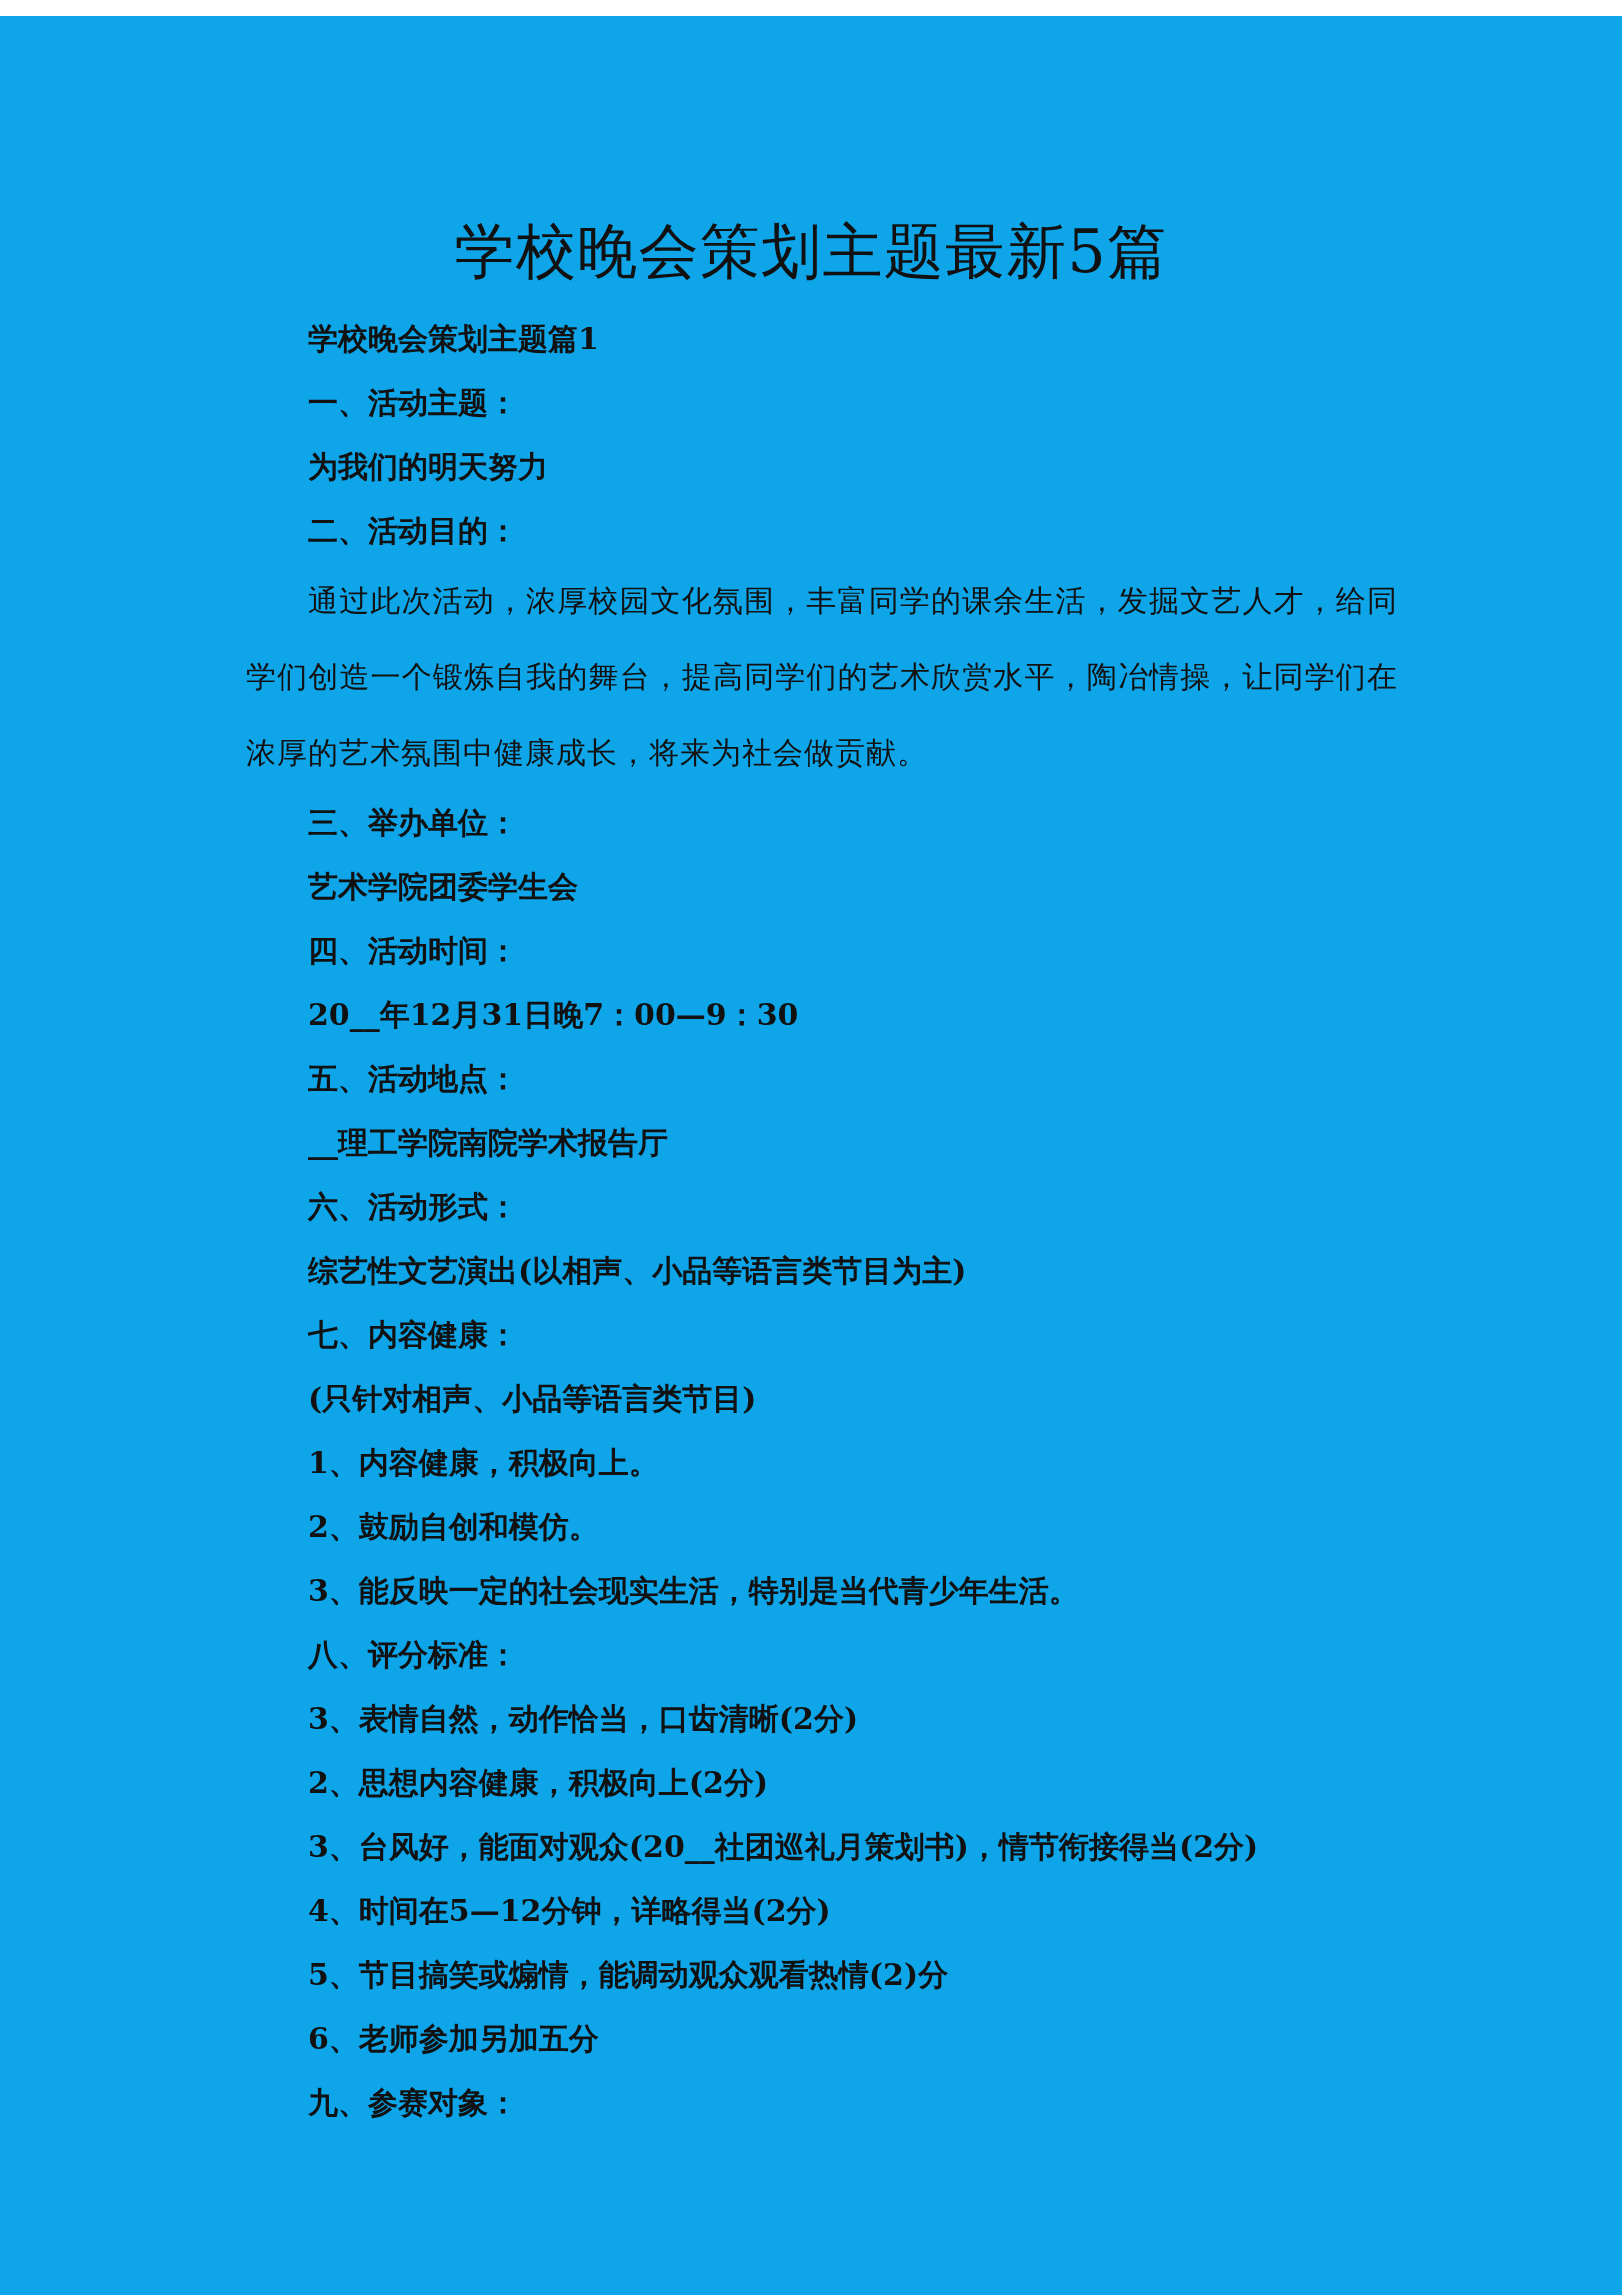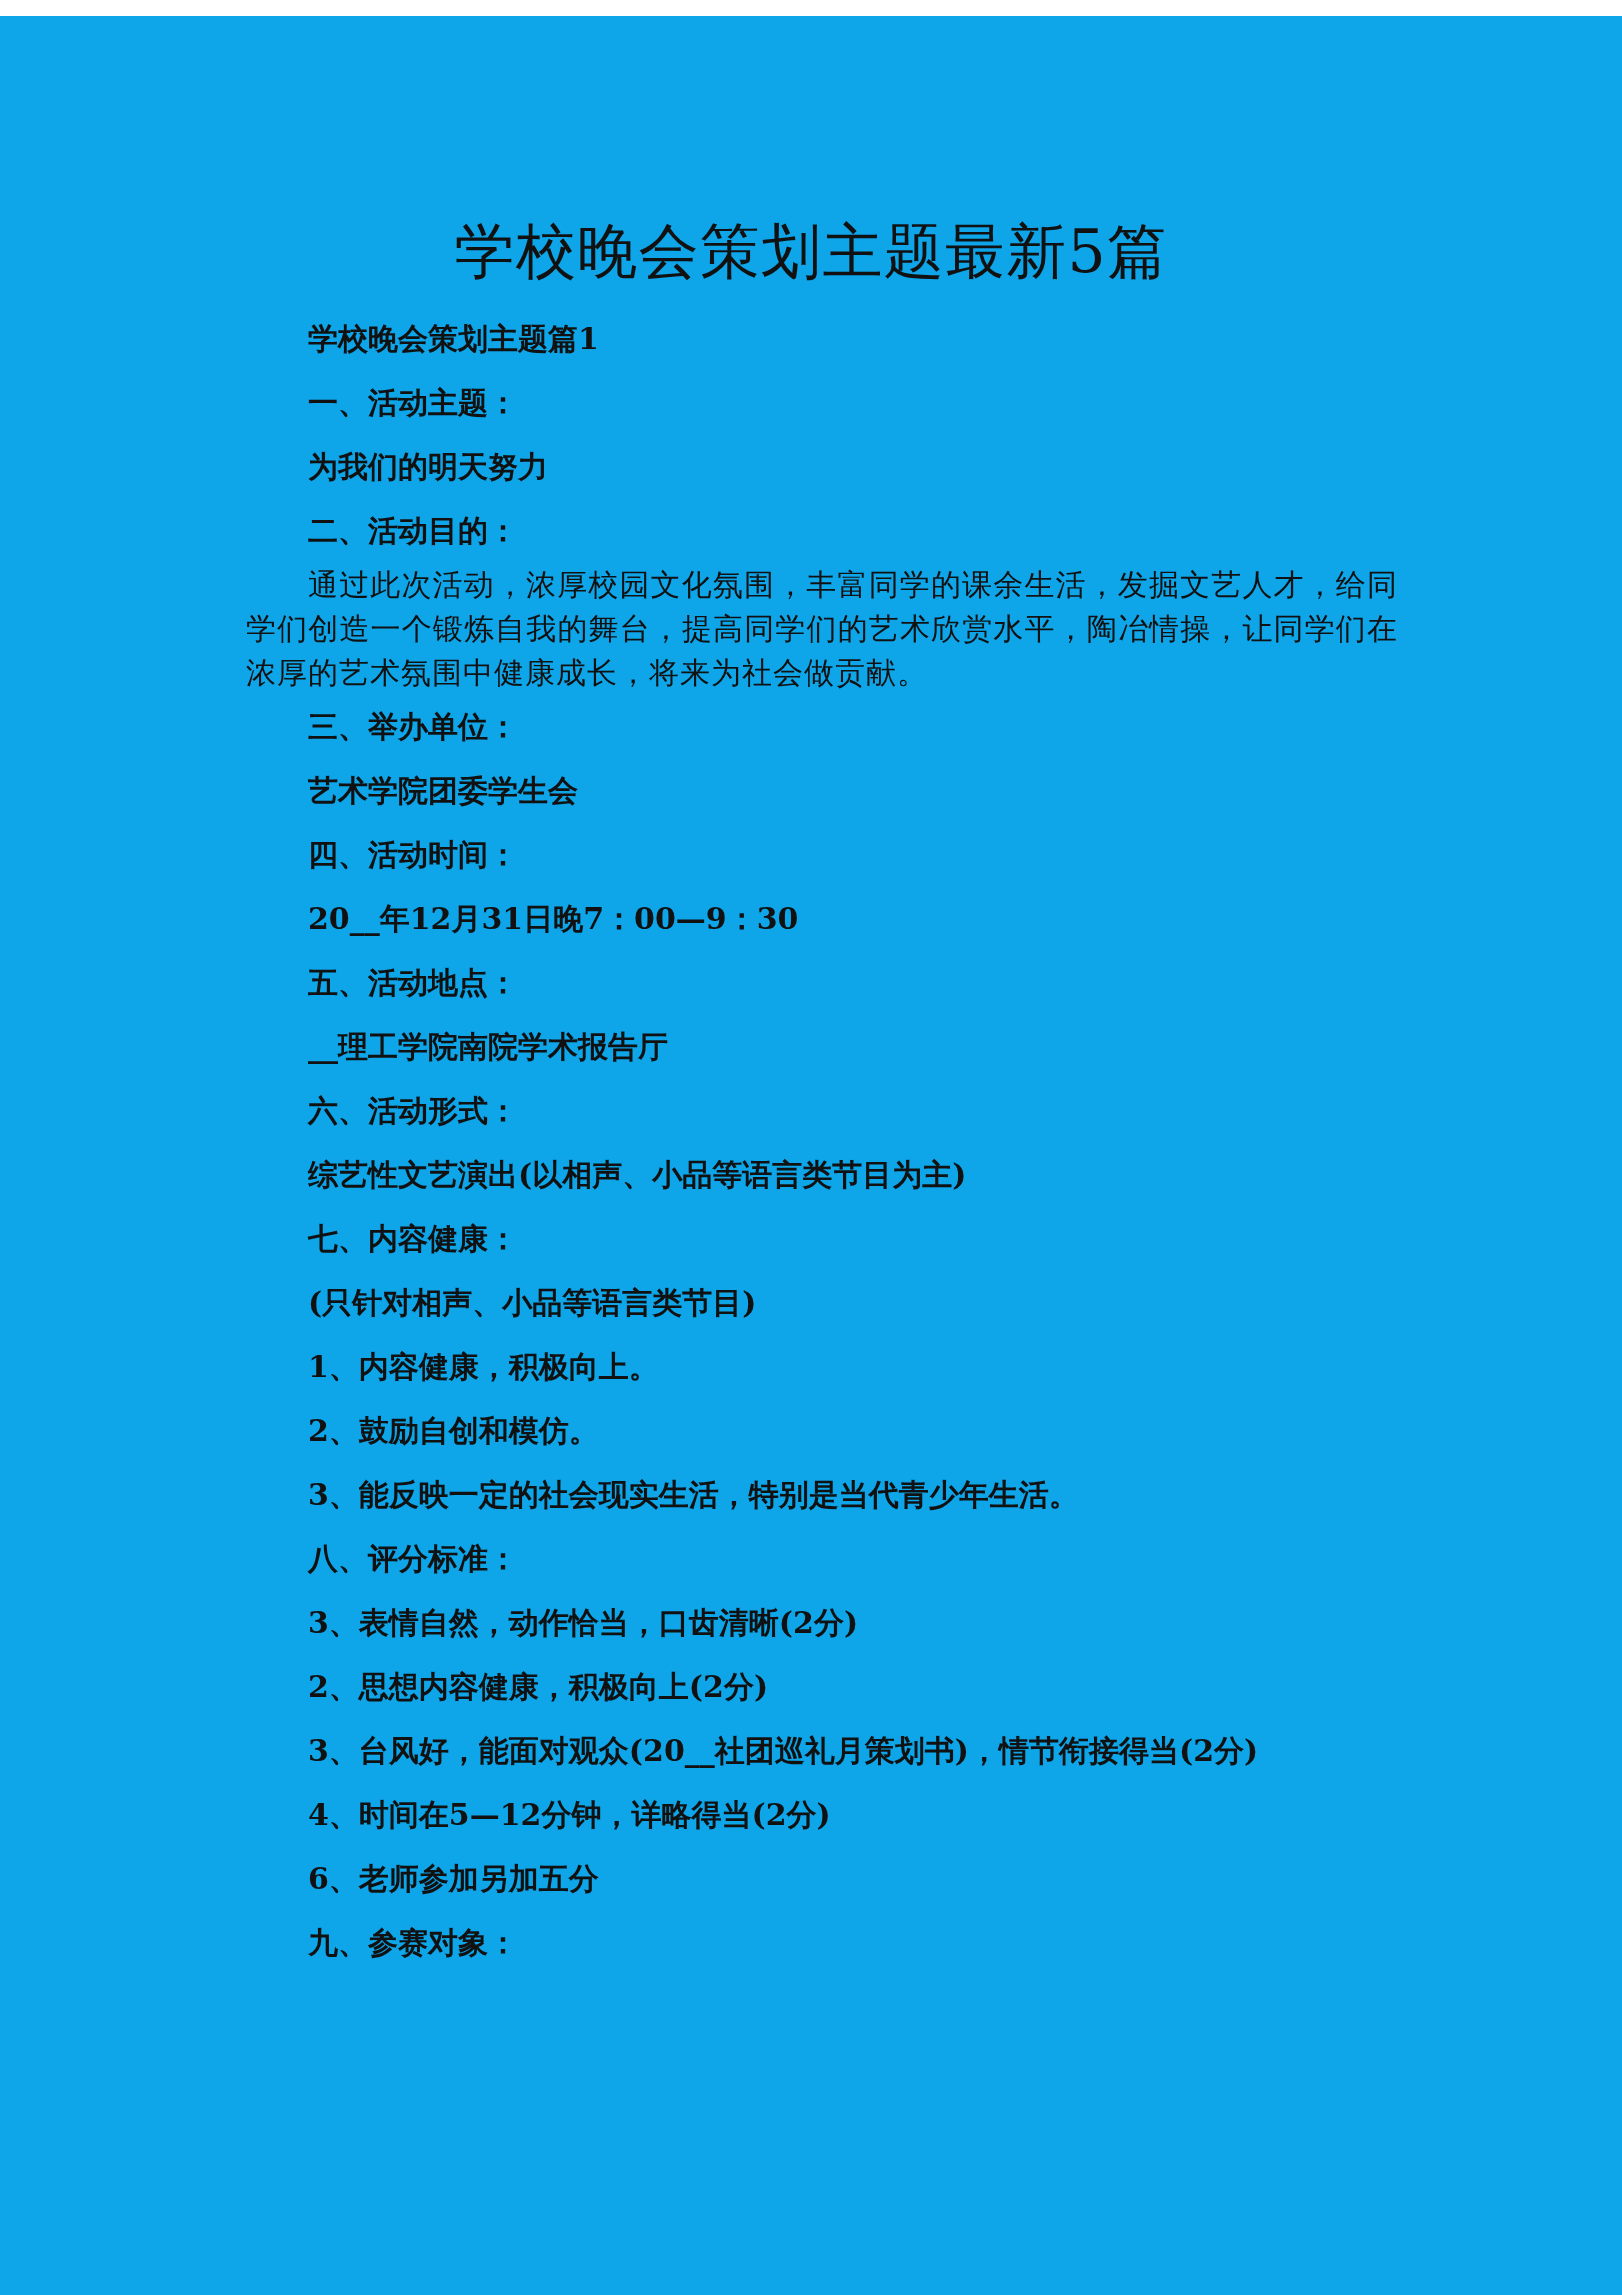--- a/index.html
+++ b/index.html
@@ -47,21 +47,21 @@
       height: 64px;
       white-space: nowrap;
       margin: 0;
     }
     .indent {
       padding-left: 62px;
       font-weight: bold;
     }
     .para {
       font-size: 30px;
-      line-height: 44px;
+      line-height: 76px;
       margin: 0;
       text-indent: 62px;
       text-align: justify;
       text-align-last: left;
       width: 1152px;
       letter-spacing: 1px;
     }
   </style>
 </head>
 <body>
@@ -96,19 +96,20 @@
     <p class="line indent">(只针对相声、小品等语言类节目)</p>
     <p class="line indent">1、内容健康，积极向上。</p>
     <p class="line indent">2、鼓励自创和模仿。</p>
     <p class="line indent">3、能反映一定的社会现实生活，特别是当代青少年生活。</p>
 
     <p class="line indent">八、评分标准：</p>
     <p class="line indent">3、表情自然，动作恰当，口齿清晰(2分)</p>
     <p class="line indent">2、思想内容健康，积极向上(2分)</p>
     <p class="line indent">3、台风好，能面对观众(20__社团巡礼月策划书)，情节衔接得当(2分)</p>
     <p class="line indent">4、时间在5—12分钟，详略得当(2分)</p>
+    <p class="line indent">5、节目搞笑或煽情，能调动观众观看热情(2)分</p>
     <p class="line indent">6、老师参加另加五分</p>
 
     <p class="line indent">九、参赛对象：</p>
 
   </div>
 </div>
 
 
 </body></html>

